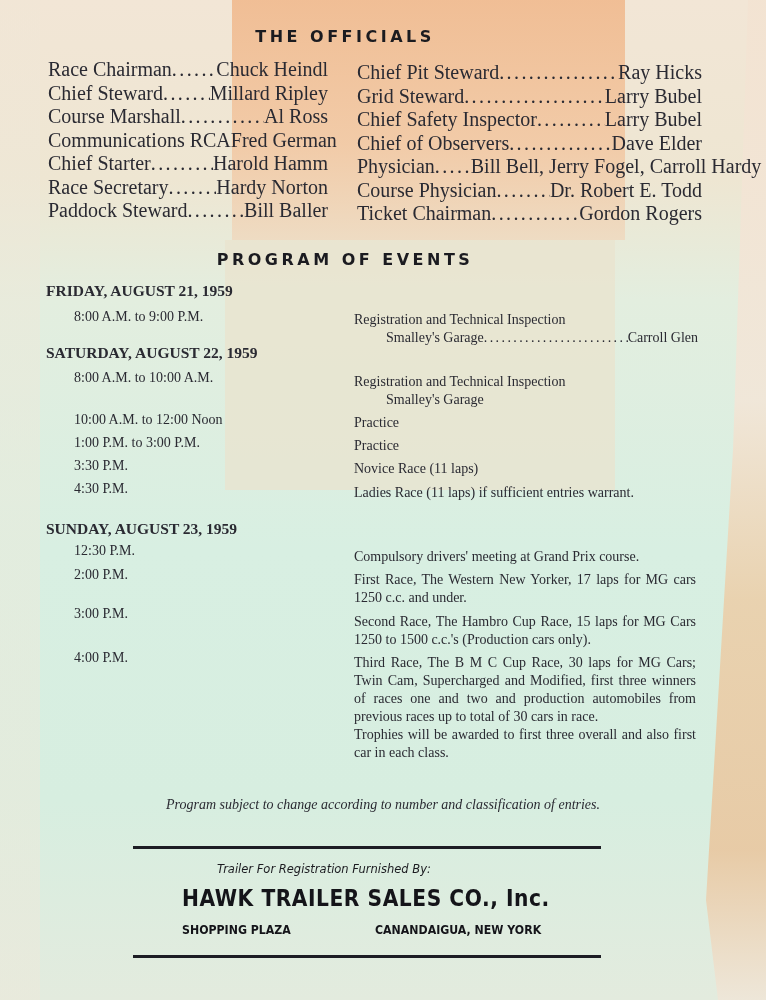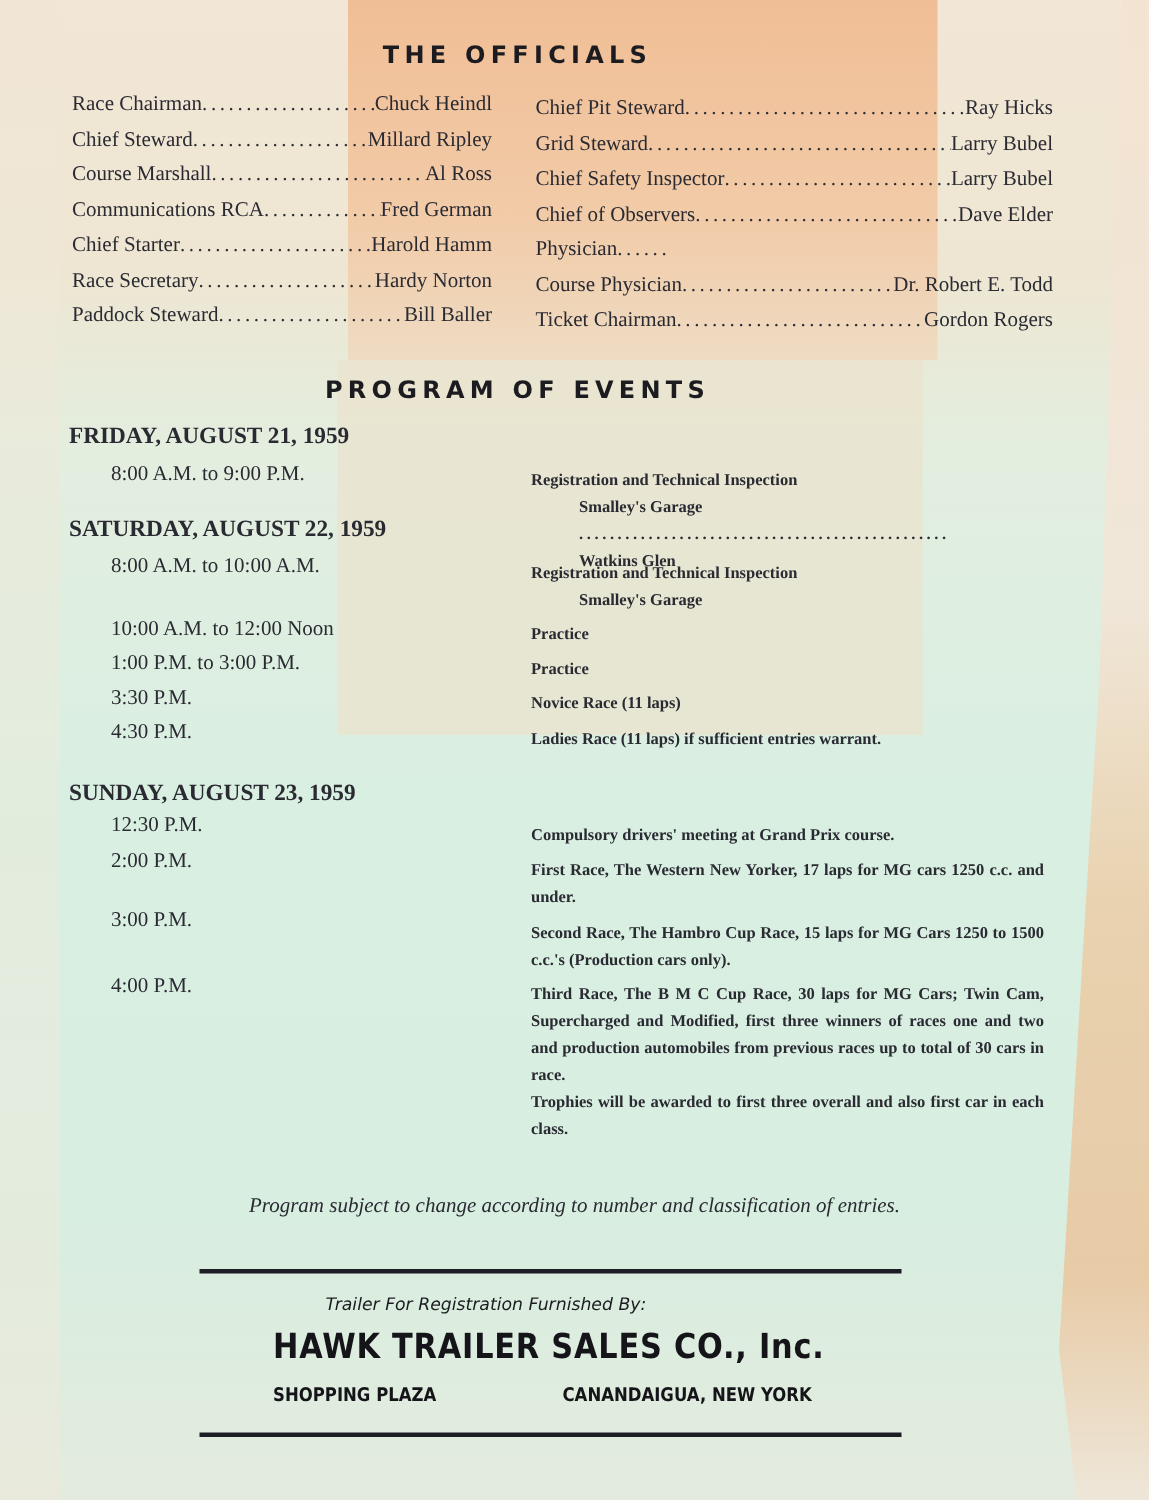--- a/index.html
+++ b/index.html
@@ -30,33 +30,33 @@
     opacity: .6;
   }
   .content { position: absolute; inset: 0; }
   .heading {
     position: absolute; left: 0; width: 690px; text-align: center;
     font-family: "DejaVu Sans", "Liberation Sans", sans-serif; font-weight: bold;
     letter-spacing: 3.5px; color: #1b1b20;
   }
   .h-officials { top: 27px; font-size: 16px; left: 0; padding-left: 0; }
   .h-program { top: 250px; font-size: 16px; }
-  .off-col { position: absolute; top: 58px; font-size: 14px; line-height: 23.5px; }
+  .off-col { position: absolute; top: 58px; font-size: 20px; line-height: 23.5px; }
   .off-left { left: 48px; width: 280px; }
   .off-right { left: 357px; width: 345px; }
   .off-row { display: flex; white-space: nowrap; }
   .off-row .role { flex: none; }
   .off-row .dots { flex: 1; overflow: hidden; letter-spacing: 2.4px; }
   .off-row .dots::after { content: "........................................................................"; }
   .off-row .name { flex: none; }
   .day { position: absolute; left: 46px; font-weight: bold; font-size: 15.5px; }
   .time { position: absolute; left: 74px; font-size: 14px; }
-  .desc { position: absolute; left: 354px; font-size: 11px; line-height: 18px; font-weight: bold; }
+  .desc { position: absolute; left: 354px; font-size: 14px; line-height: 18px; }
   .desc.wide { width: 342px; text-align: justify; }
-  .indent { padding-left: 32px; flex-direction: column; }
+  .indent { padding-left: 32px; }
   .lead-line { display: flex; width: 344px; white-space: nowrap; }
   .lead-line .dots { flex: 1; overflow: hidden; letter-spacing: 2.4px; }
   .lead-line .dots::after { content: "................................................"; }
   .note {
     position: absolute; left: 0; width: 766px; text-align: center;
     font-style: italic; font-size: 14px; line-height: 19px;
   }
   .rule { position: absolute; left: 133px; width: 468px; height: 3px; background: #1d1d24; }
   .sponsor-small {
     position: absolute; left: 183px; top: 862px;
@@ -140,20 +140,21 @@
         <span class="name">Larry Bubel</span>
       </div>
     <div class="off-row">
         <span class="role">Chief of Observers</span>
         <span class="dots"></span>
         <span class="name">Dave Elder</span>
       </div>
     <div class="off-row">
         <span class="role">Physician</span>
         <span class="dots" style="flex:none;width:36px"></span>
+        <span class="name">Bill Bell, Jerry Fogel, Carroll Hardy</span>
       </div>
     <div class="off-row">
         <span class="role">Course Physician</span>
         <span class="dots"></span>
         <span class="name">Dr. Robert E. Todd</span>
       </div>
     <div class="off-row">
         <span class="role">Ticket Chairman</span>
         <span class="dots"></span>
         <span class="name">Gordon Rogers</span>
@@ -162,21 +163,21 @@
 
   <div class="heading h-program">PROGRAM OF EVENTS</div>
 
   <div class="day" style="top:282px">FRIDAY, AUGUST 21, 1959</div>
   <div class="time" style="top:309px">8:00 A.M. to 9:00 P.M.</div>
   <div class="desc" style="top:311px">
     <div>Registration and Technical Inspection</div>
     <div class="lead-line indent" style="width:312px">
         <span>Smalley's Garage</span>
         <span class="dots"></span>
-        <span>Watkins Glen</span>
+        <span>Carroll Glen</span>
       </div>
   </div>
 
   <div class="day" style="top:344px">SATURDAY, AUGUST 22, 1959</div>
   <div class="time" style="top:370px">8:00 A.M. to 10:00 A.M.</div>
   <div class="desc" style="top:373px">
     <div>Registration and Technical Inspection</div>
     <div class="indent">Smalley's Garage</div>
   </div>
   <div class="time" style="top:412px">10:00 A.M. to 12:00 Noon</div>

